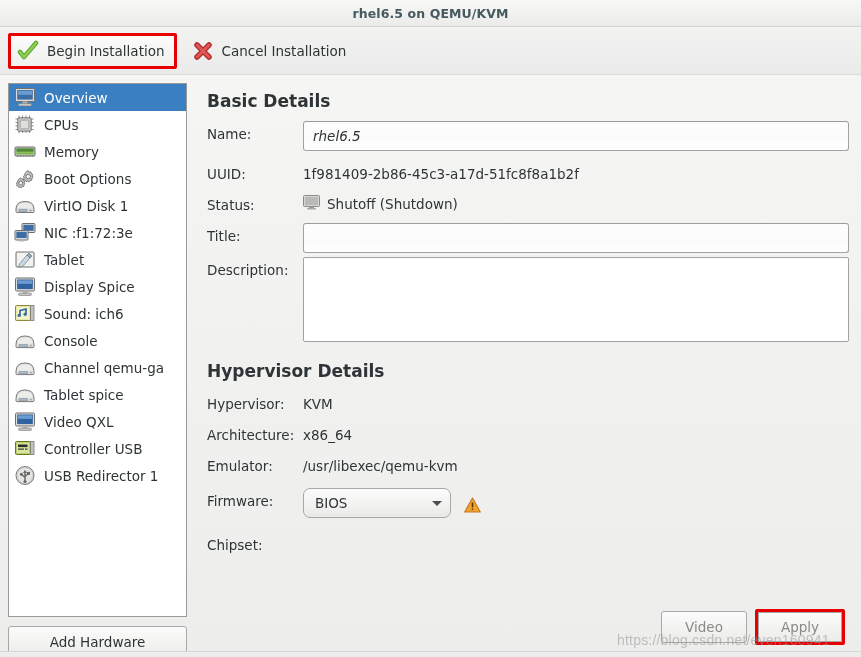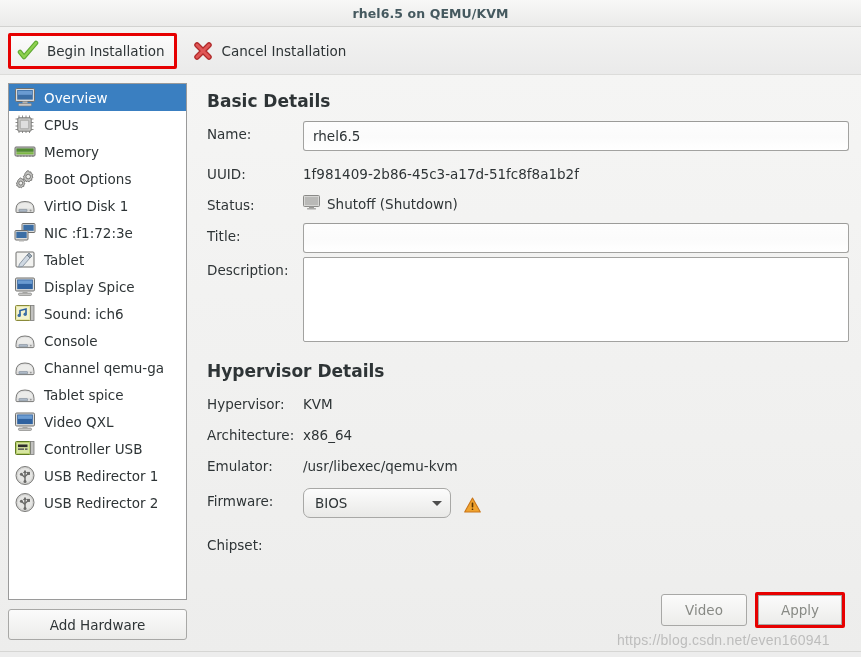--- a/index.html
+++ b/index.html
@@ -59,21 +59,21 @@
     background: linear-gradient(to bottom,#fbfbfb,#f0f0ef);
     padding: 4px 9px 4px 6px;
     border-radius: 2px;
   }
   .tbtn-icon { width: 22px; height: 22px; display:block; }
 
   
   .body {
     display: flex;
     height: 582px;
-    padding: 8px 8px 17px 8px;
+    padding: 8px 8px 0 8px;
     gap: 8px;
   }
 
   
   .sidebar-col {
     width: 190px;
     display: flex;
     flex-direction: column;
   }
   .devlist {
@@ -142,20 +142,21 @@
     width: 546px; height: 30px;
     border: 1px solid #a2a2a0;
     border-top-color: #9b9b99;
     border-radius: 3px;
     background: linear-gradient(to bottom,#fdfdfd 0%, #fbfbfb 55%, #ffffff 100%);
     padding: 0 9px;
     font-family: inherit;
     font-size: 13.5px;
     color: #2e3436;
     outline: none;
+    font-style: italic;
   }
   .tarea {
     width: 546px; height: 85px;
     border: 1px solid #a2a2a0;
     border-radius: 2px;
     background: #ffffff;
     resize: none;
     padding: 4px 6px;
     font-family: inherit;
     font-size: 13.5px;
@@ -434,33 +435,20 @@
                 <circle cx="11" cy="10.5" r="7.2" fill="#e6e6e4"></circle>
                 <path d="M11 16.5 L11 5.5" stroke="#6a6a68" stroke-width="1.5"></path>
                 <path d="M11 5.5 L8.8 8 L13.2 8 Z" fill="#6a6a68"></path>
                 <path d="M11 12.5 L7.6 9.6 M11 11.5 L14.4 8.6" stroke="#6a6a68" stroke-width="1.3" fill="none"></path>
                 <circle cx="7.4" cy="9.2" r="1.5" fill="#6a6a68"></circle>
                 <rect x="13" y="6.9" width="3" height="3" fill="#6a6a68"></rect>
                 <circle cx="11" cy="16.6" r="1.5" fill="#6a6a68"></circle>
               </svg></span>
             <span>USB Redirector 1</span>
           </div>
-          <div class="devrow">
-            <span class="ico"><svg width="22" height="21" viewBox="0 0 22 21">
-                <circle cx="11" cy="10.5" r="9" fill="#d4d4d2" stroke="#7a7a78"></circle>
-                <circle cx="11" cy="10.5" r="7.2" fill="#e6e6e4"></circle>
-                <path d="M11 16.5 L11 5.5" stroke="#6a6a68" stroke-width="1.5"></path>
-                <path d="M11 5.5 L8.8 8 L13.2 8 Z" fill="#6a6a68"></path>
-                <path d="M11 12.5 L7.6 9.6 M11 11.5 L14.4 8.6" stroke="#6a6a68" stroke-width="1.3" fill="none"></path>
-                <circle cx="7.4" cy="9.2" r="1.5" fill="#6a6a68"></circle>
-                <rect x="13" y="6.9" width="3" height="3" fill="#6a6a68"></rect>
-                <circle cx="11" cy="16.6" r="1.5" fill="#6a6a68"></circle>
-              </svg></span>
-            <span>USB Redirector 2</span>
-          </div>
         </div>
       <div class="addhw-wrap">
         <button class="addhw">Add Hardware</button>
       </div>
     </div>
 
     <div class="main">
 
       <div class="section-title">Basic Details</div>
 

